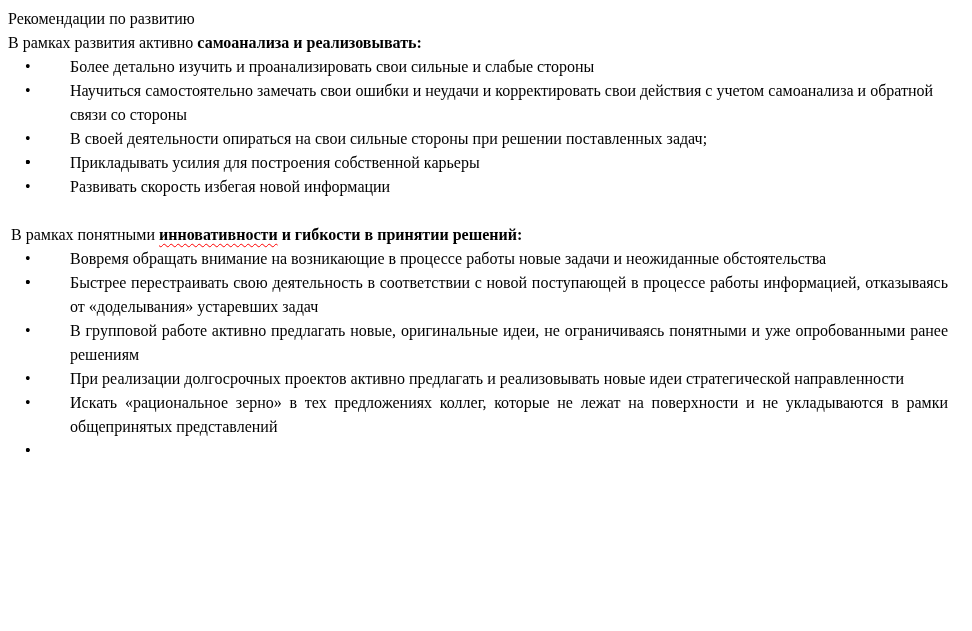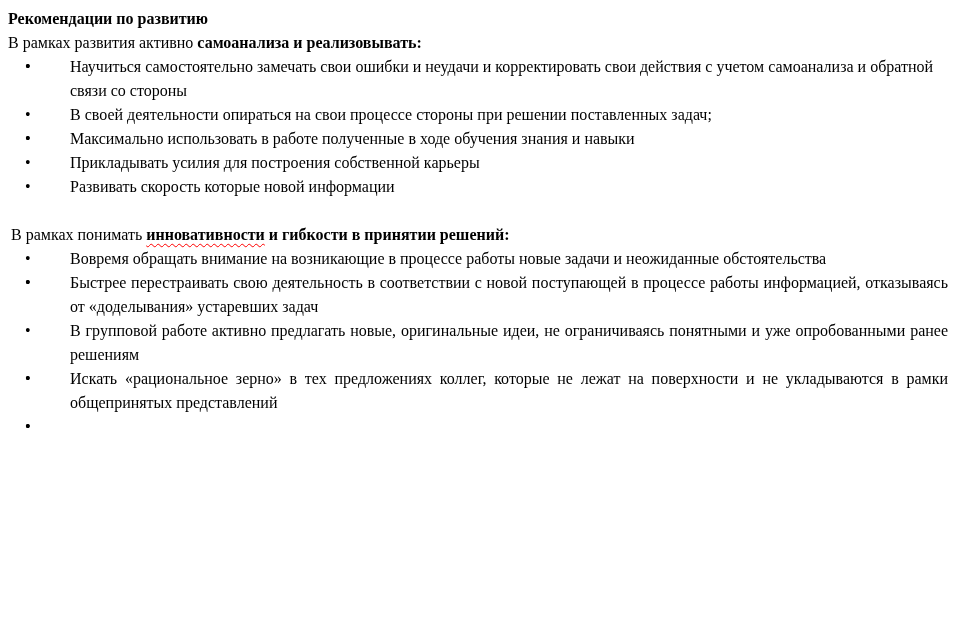--- a/index.html
+++ b/index.html
@@ -16,21 +16,21 @@
     line-height: 24px;
     color: #000000;
   }
   .page {
     box-sizing: border-box;
     width: 972px;
     height: 631px;
     padding: 7px 24px 0 8px;
   }
   .para { margin: 0; }
-  .title { font-weight: bold; }
+  .title { font-weight: normal; }
   .bold { font-weight: bold; }
   .intro2 { padding-left: 3px; }
   ul.bullet-list {
     list-style: none;
     margin: 0;
     padding: 0;
   }
   ul.bullet-list li {
     position: relative;
     padding-left: 62px;
@@ -54,40 +54,40 @@
 <body>
 
 <div class="page">
 
   <p class="para title">Рекомендации по развитию</p>
 
   <p class="para"><span>В рамках развития активно </span><span class="bold">самоанализа и реализовывать:</span></p>
 
   <div class="section1">
     <ul class="bullet-list">
+      <li><span class="bullet">•</span><span>Более детально изучить и проанализировать свои сильные и слабые стороны</span></li>
+      <li><span class="bullet">•</span><span>Научиться самостоятельно замечать свои ошибки и неудачи и корректировать свои действия с учетом самоанализа и обратной связи со стороны</span></li>
+      <li><span class="bullet">•</span><span>В своей деятельности опираться на свои сильные стороны при решении поставленных задач;</span></li>
       <li><span class="bullet">•</span></li>
-      <li><span class="bullet">•</span><span>Научиться самостоятельно замечать свои ошибки и неудачи и корректировать свои действия с учетом самоанализа и обратной связи со стороны</span></li>
-      <li><span class="bullet">•</span><span>В своей деятельности опираться на свои процессе стороны при решении поставленных задач;</span></li>
       <li><span class="bullet">•</span></li>
-      <li><span class="bullet">•</span><span>Максимально использовать в работе полученные в ходе обучения знания и навыки</span></li>
       <li><span class="bullet">•</span><span>Прикладывать усилия для построения собственной карьеры</span></li>
-      <li><span class="bullet">•</span><span>Развивать скорость которые новой информации</span></li>
+      <li><span class="bullet">•</span><span>Развивать скорость избегая новой информации</span></li>
     </ul>
   </div>
 
   <div class="spacer"></div>
 
   <div class="section2">
-    <p class="para intro2"><span>В рамках понимать </span><span class="bold"><span class="misspelled">инновативности</span><span> и гибкости в принятии решений:</span></span></p>
+    <p class="para intro2"><span>В рамках понятными </span><span class="bold"><span class="misspelled">инновативности</span><span> и гибкости в принятии решений:</span></span></p>
 
     <ul class="bullet-list">
       <li><span class="bullet">•</span><span>Вовремя обращать внимание на возникающие в процессе работы новые задачи и неожиданные обстоятельства</span></li>
       <li><span class="bullet">•</span></li>
       <li><span class="bullet">•</span><span>Быстрее перестраивать свою деятельность в соответствии с новой поступающей в процессе работы информацией, отказываясь от «доделывания» устаревших задач</span></li>
       <li><span class="bullet">•</span><span>В групповой работе активно предлагать новые, оригинальные идеи, не ограничиваясь понятными и уже опробованными ранее решениям</span></li>
-      <li><span class="bullet">•</span></li>
+      <li><span class="bullet">•</span><span>При реализации долгосрочных проектов активно предлагать и реализовывать новые идеи стратегической направленности</span></li>
       <li><span class="bullet">•</span><span>Искать «рациональное зерно» в тех предложениях коллег, которые не лежат на поверхности и не укладываются в рамки общепринятых представлений</span></li>
       <li><span class="bullet">•</span></li>
       <li><span class="bullet">•</span></li>
     </ul>
   </div>
 
 </div>
 
 </body></html>

